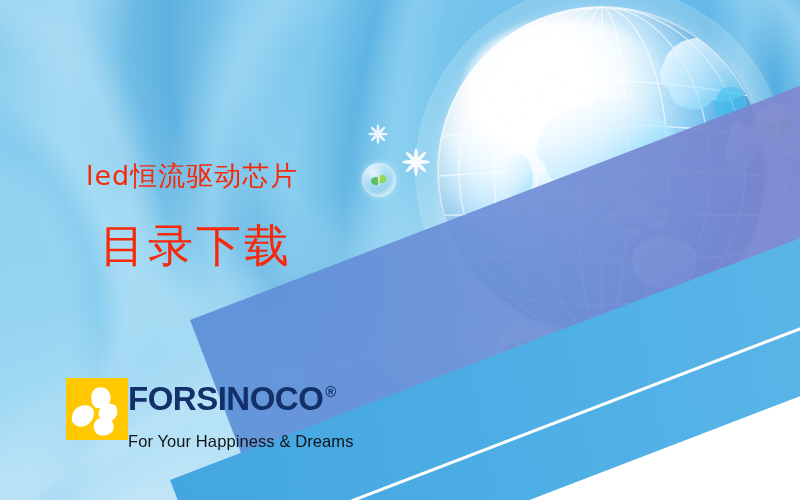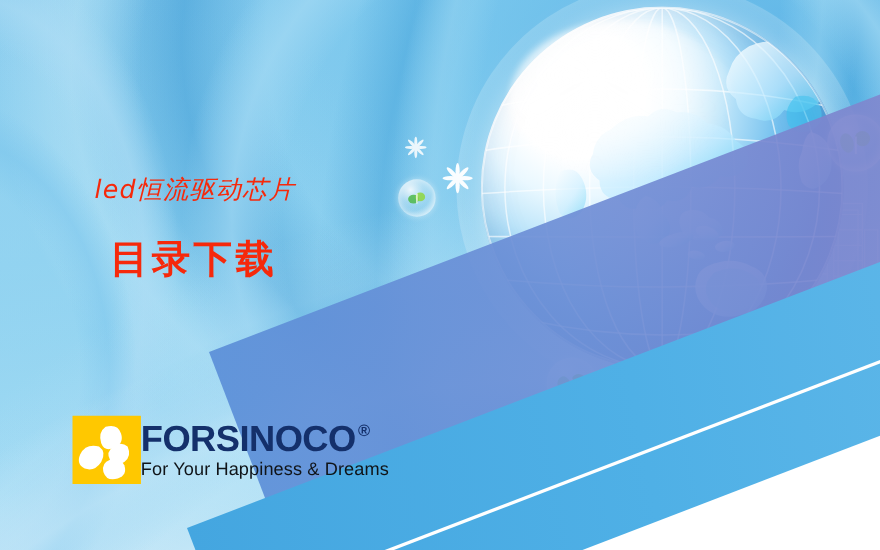--- a/index.html
+++ b/index.html
@@ -147,22 +147,22 @@
 
   
   .headline{
     position:absolute;left:86px;top:162px;
     color:#f6290b;
     font-family:"DejaVu Sans","Liberation Sans",sans-serif;
     line-height:1.0;
     white-space:nowrap;
     z-index:30;
   }
-  .headline .l1{font-size:23px;display:block;letter-spacing:1px;font-style:italic;}
-  .headline .l2{font-size:35px;display:block;margin-top:34px;margin-left:14px;letter-spacing:3px;font-weight:bold;}
+  .headline .l1{font-size:27px;display:block;letter-spacing:1px;}
+  .headline .l2{font-size:45px;display:block;margin-top:34px;margin-left:14px;letter-spacing:3px;}
 
   
   .logo{
     position:absolute;left:66px;top:378px;
     display:flex;align-items:flex-start;
     z-index:30;
   }
   .logo-mark{
     width:62px;height:62px;background:#ffc800;flex:0 0 auto;
     display:block;
@@ -173,21 +173,21 @@
     font-weight:bold;
     font-size:33px;
     color:#14306b;
     letter-spacing:-.5px;
     line-height:1;
     display:flex;align-items:flex-start;
   }
   .logo-reg{font-size:15px;line-height:1;margin-left:2px;margin-top:2px;}
   .logo-tag{
     font-family:"Liberation Sans","DejaVu Sans",sans-serif;
-    font-size:16.5px;color:#101418;margin-top:3px;letter-spacing:.1px;
+    font-size:16.5px;color:#101418;margin-top:17px;letter-spacing:.1px;
     white-space:nowrap;
   }
 </style>
 </head>
 <body>
 
 <div id="stage">
 
   <div class="bg-base"></div>
   <div class="bg-right-wash"></div>

